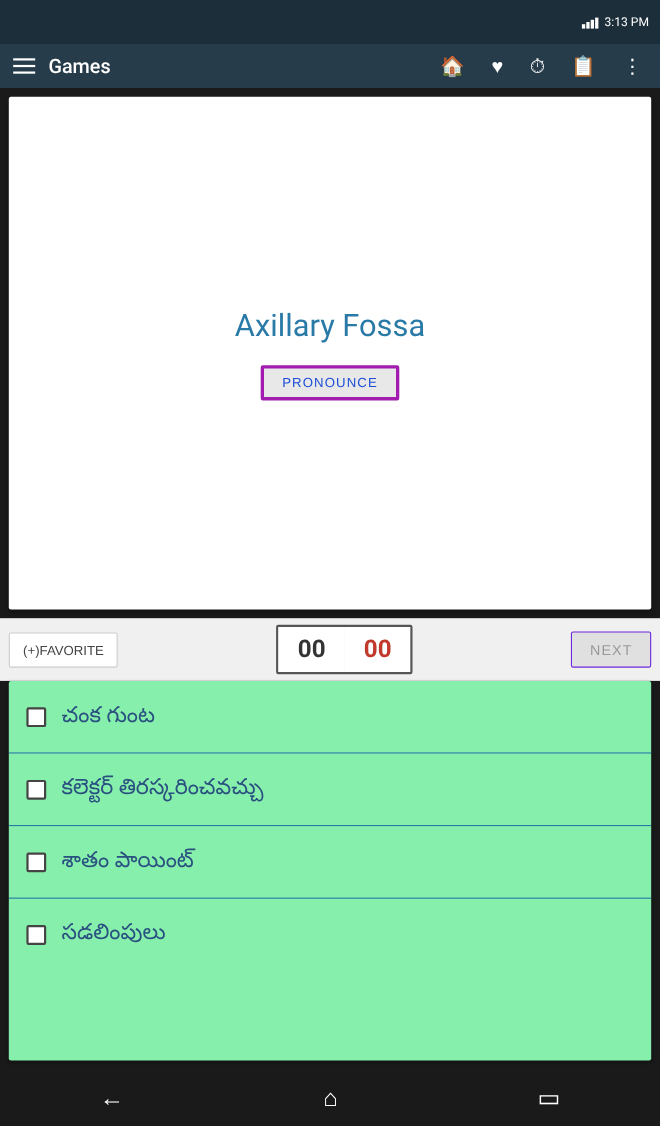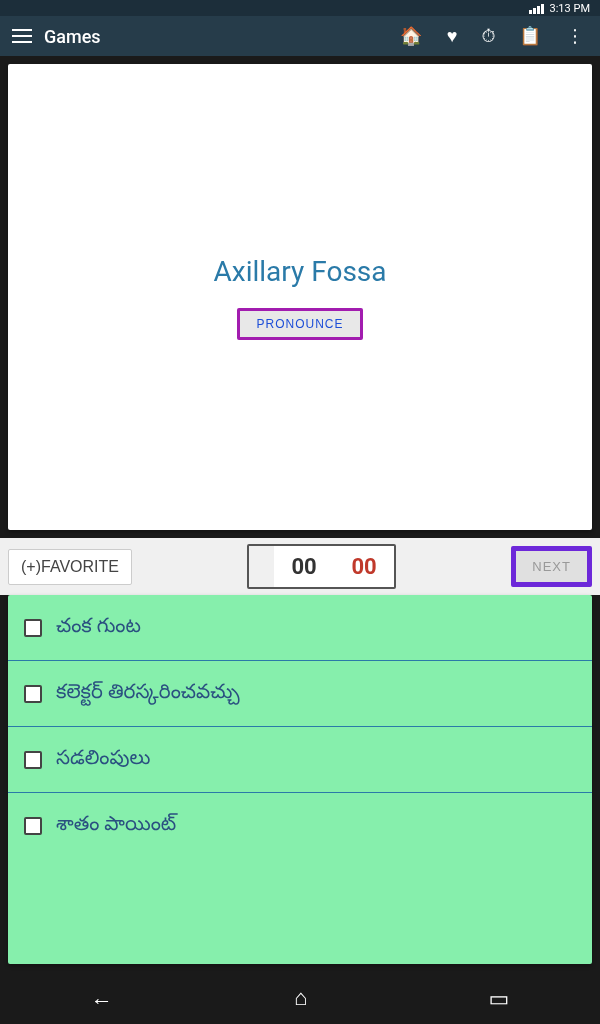--- a/index.html
+++ b/index.html
@@ -9,21 +9,21 @@
       background: #1a1a1a;
       font-family: 'Roboto', Arial, sans-serif;
       overflow: hidden;
       display: flex;
       flex-direction: column;
     }
 
     
     .status-bar {
       background: #1c2e3a;
-      height: 16px;
+      height: 40px;
       display: flex;
       align-items: center;
       justify-content: flex-end;
       padding: 0 10px;
       gap: 6px;
     }
     .status-text {
       color: white;
       font-size: 11px;
     }
@@ -115,32 +115,31 @@
       display: flex;
       align-items: center;
       justify-content: space-between;
       padding: 6px 8px;
       background: #f0f0f0;
     }
     .favorite-btn {
       background: white;
       border: 1px solid #ccc;
       color: #444;
-      font-size: 16px;
+      font-size: 12px;
       padding: 8px 12px;
       cursor: pointer;
       border-radius: 2px;
     }
     .score-display {
       display: flex;
       align-items: center;
       border: 2px solid #555;
       border-radius: 2px;
       overflow: hidden;
-      padding-left: 25px;
     }
     .score-left {
       background: white;
       padding: 8px 16px;
       font-size: 22px;
       color: #333;
       font-weight: bold;
       min-width: 60px;
       text-align: center;
     }
@@ -148,21 +147,21 @@
       background: white;
       padding: 8px 16px;
       font-size: 22px;
       color: #c0392b;
       font-weight: bold;
       min-width: 60px;
       text-align: center;
     }
     .next-btn {
       background: #e0e0e0;
-      border: 5px solid #6d28d9;
+      border: 1px solid #6d28d9;
       color: #999;
       font-size: 13px;
       padding: 8px 16px;
       cursor: pointer;
       border-radius: 2px;
       letter-spacing: 1px;
     }
 
     
     .quiz-area {
@@ -257,25 +256,25 @@
 <div class="quiz-option">
       <div class="checkbox"></div>
       <span class="option-text">చంక గుంట</span>
     </div>
     <div class="quiz-option">
       <div class="checkbox"></div>
       <span class="option-text">కలెక్టర్ తిరస్కరించవచ్చు</span>
     </div>
     <div class="quiz-option">
       <div class="checkbox"></div>
+      <span class="option-text">శాతం పాయింట్</span>
+    </div>
+    <div class="quiz-option">
+      <div class="checkbox"></div>
       <span class="option-text">సడలింపులు</span>
-    </div>
-    <div class="quiz-option">
-      <div class="checkbox"></div>
-      <span class="option-text">శాతం పాయింట్</span>
     </div>
   </div>
 
 <div class="nav-bar">
   <span class="nav-icon">←</span>
   <span class="nav-icon">⌂</span>
   <span class="nav-icon">▭</span>
 </div>
 
 </body></html>

